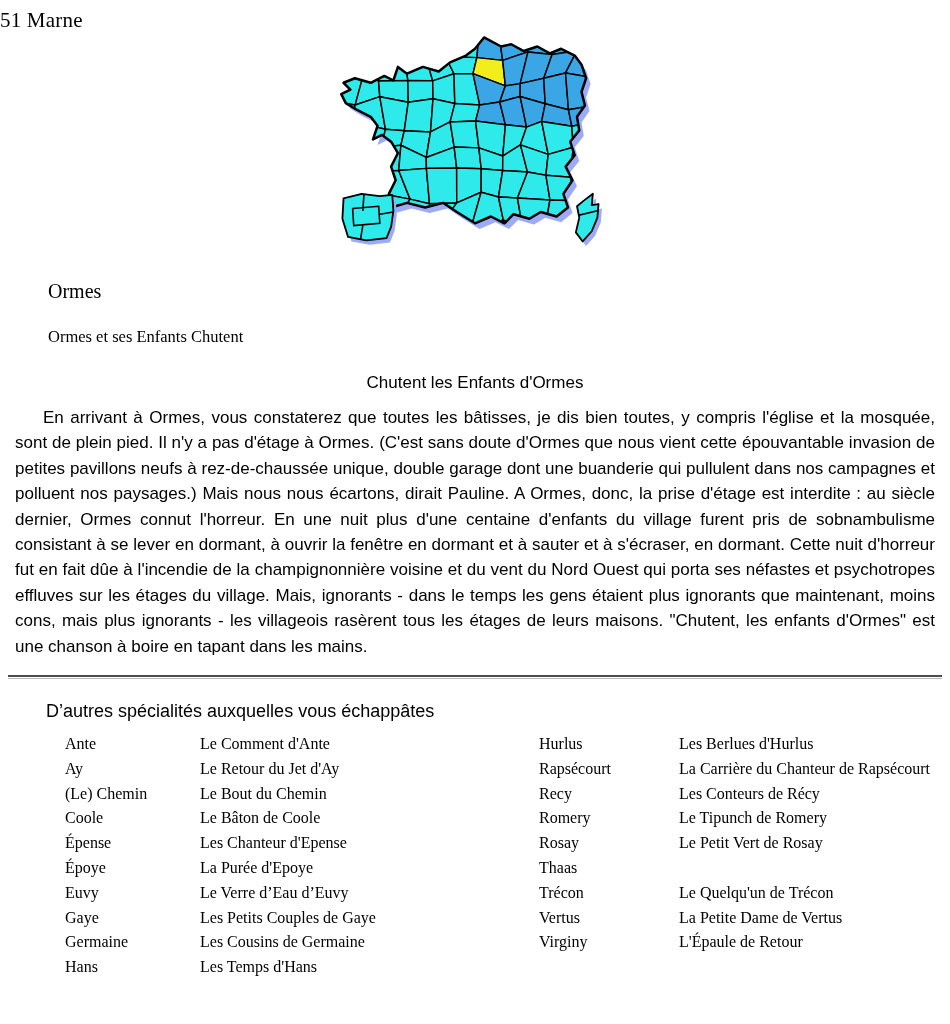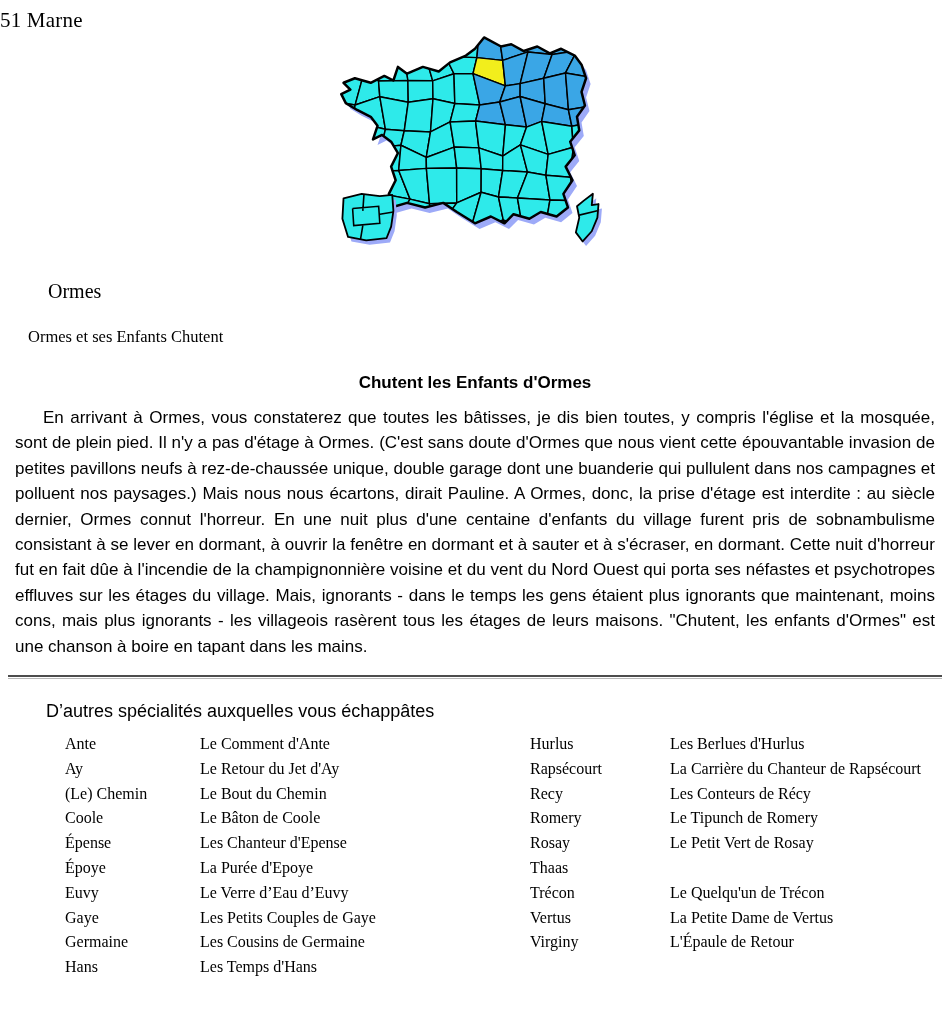--- a/index.html
+++ b/index.html
@@ -6,35 +6,35 @@
   body{width:950px;height:1024px;color:#000;overflow:hidden;
        font-family:"Liberation Serif",serif;}
   .serif{font-family:"Liberation Serif",serif;}
 
   .doc-title{font-size:21px;margin-top:8px;letter-spacing:.2px;}
 
   .map-wrap{width:950px;height:227px;margin-top:2px;text-align:center;}
   .map-wrap svg{display:inline-block;}
 
   .ormes-heading{font-size:20px;margin:18px 4px 0 48px;}
-  .ormes-sub{font-size:16.5px;margin:24px 0 0 28px;}
-
-  .story-title{font-family:"Liberation Sans",sans-serif;font-weight:bold;
+  .ormes-sub{font-size:16.5px;margin:24px 0 0 48px;}
+
+  .story-title{font-family:"Liberation Sans",sans-serif;font-weight:normal;
                font-size:17px;text-align:center;margin-top:26px;}
 
   .story{font-family:"Liberation Sans",sans-serif;font-size:17px;line-height:25.4px;
          text-align:justify;margin:12px 15px 4px 15px;text-indent:28px;}
 
   .rule{margin:16px 8px 0 8px;border:none;height:1px;
         border-top:2px solid #4d4d4d;border-bottom:1px solid #b8b8b8;}
 
   .spec-heading{font-family:"Liberation Sans",sans-serif;font-size:18px;
                 margin:22px 12px 0 46px;}
 
-  .spec-table{display:flex;margin-top:10px;font-size:16px;}
+  .spec-table{display:flex;margin-top:10px;font-size:16px;gap:9px;}
   .spec-col-left{margin-left:65px;width:465px;flex:0 0 465px;}
   .spec-col-right{flex:1;}
   .spec-row{display:flex;line-height:24.8px;}
   .spec-col-left .place{width:135px;flex:0 0 135px;}
   .spec-col-right .place{width:140px;flex:0 0 140px;}
   .dish{flex:1;}
 </style>
 </head>
 <body>
 

